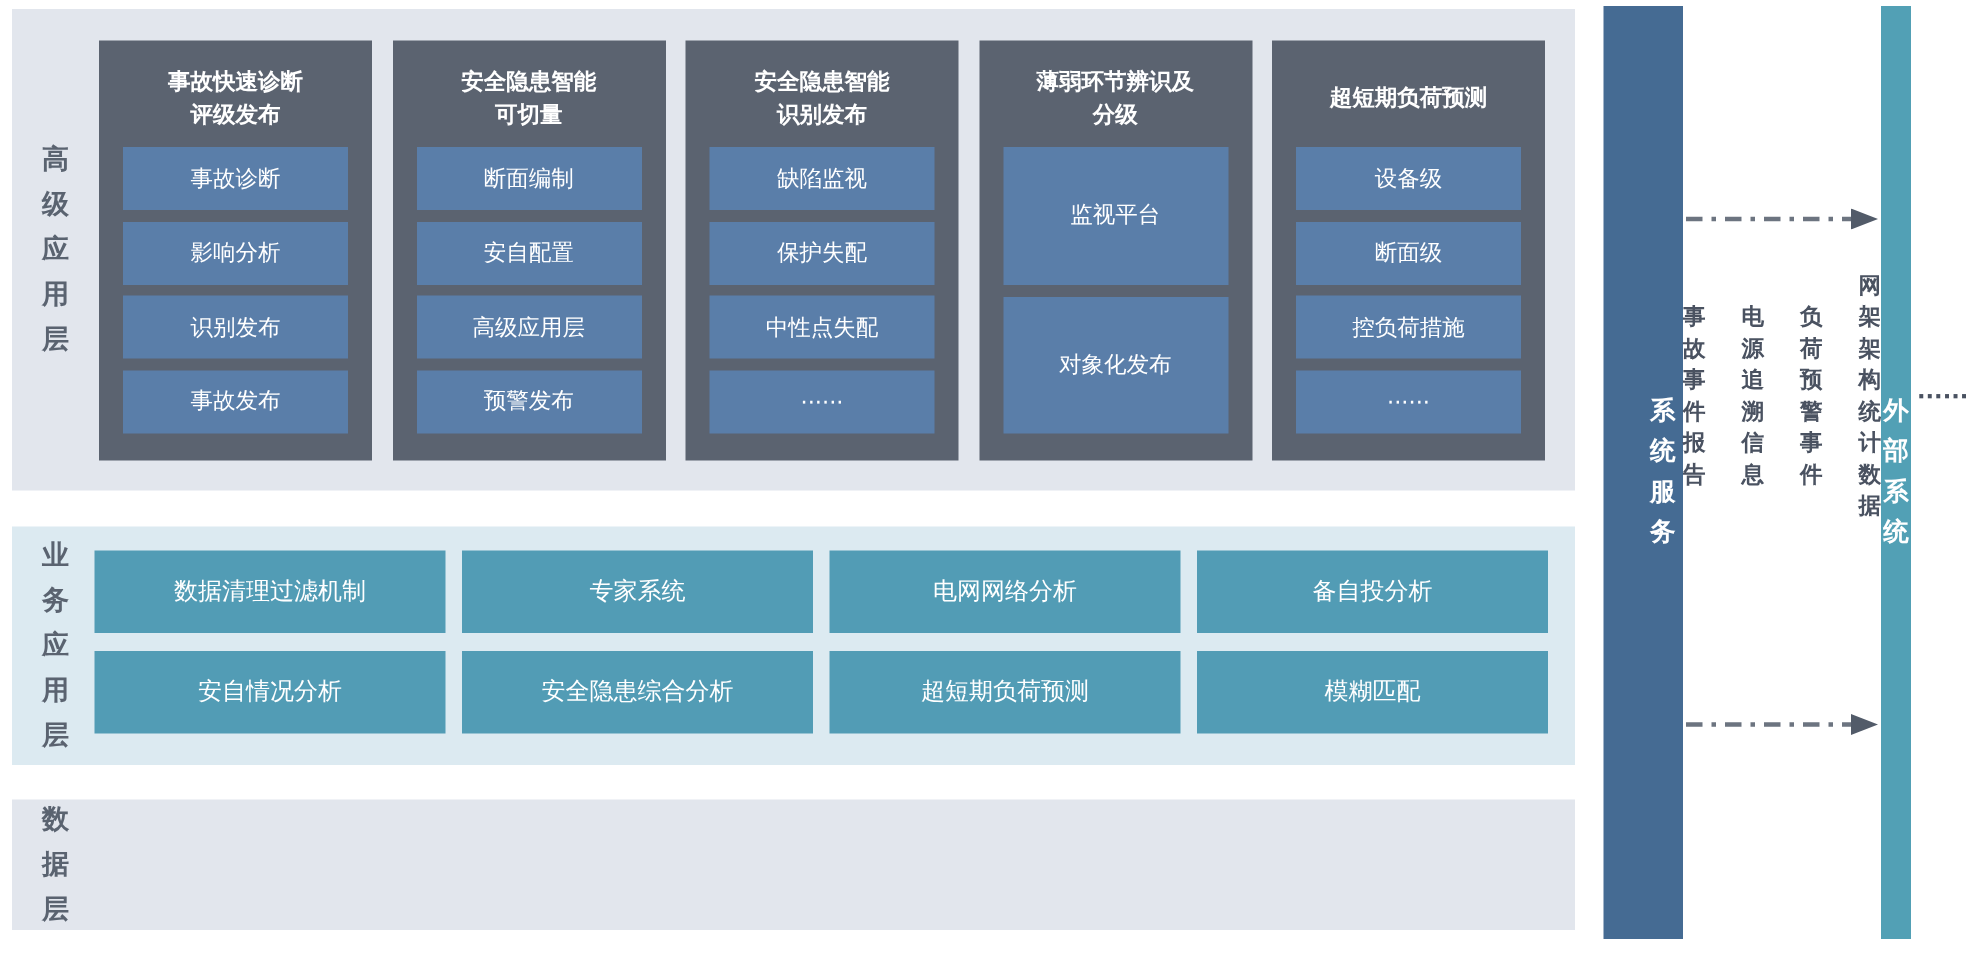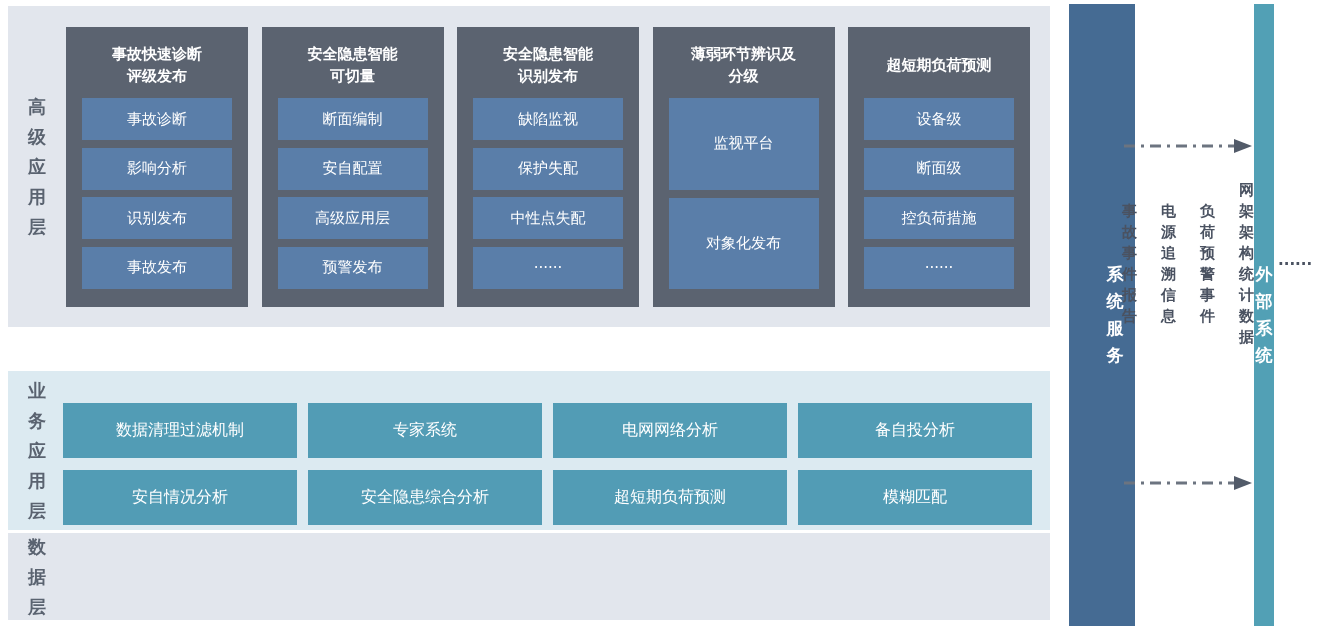--- a/index.html
+++ b/index.html
@@ -3,21 +3,21 @@
 <meta charset="utf-8">
 <style>
   html,body{margin:0;padding:0;background:#ffffff;}
   *{box-sizing:border-box;}
   body{font-family:"DejaVu Sans","Liberation Sans",sans-serif;}
   .canvas{position:relative;width:1322px;height:638px;background:#ffffff;overflow:hidden;}
 
   
   .section{position:absolute;left:8px;width:1042px;}
   .section-advanced{top:6px;height:321px;background:var(--section_bg);}
-  .section-business{top:371px;height:159px;background:var(--section_bg_blue);}
+  .section-business{top:351px;height:159px;background:var(--section_bg_blue);}
   .section-data{top:533px;height:87px;background:var(--section_bg);}
 
   .layer-label{position:absolute;left:16px;top:0;bottom:0;width:26px;
     display:flex;align-items:center;justify-content:center;}
   .layer-label span{display:block;width:22px;text-align:center;
     word-break:break-all;line-height:30px;font-size:18px;font-weight:bold;
     color:var(--label_text);white-space:normal;}
 
   
   .adv-columns{position:absolute;left:58px;top:21px;width:964px;height:280px;
@@ -30,32 +30,32 @@
   .col-items{flex:1;display:flex;flex-direction:column;gap:7px;
     padding:5px 16px 18px 16px;justify-content:space-between;}
   .col-item{height:42px;flex:none;background:var(--inner_box);
     display:flex;align-items:center;justify-content:center;
     color:#ffffff;font-size:15px;white-space:nowrap;}
   .col.tall .col-items{gap:8px;}
   .col.tall .col-item{flex:1;height:auto;}
 
   
   .grid{position:absolute;left:55px;width:969px;display:grid;
-    grid-template-columns:repeat(4,1fr);margin-top:16px;}
+    grid-template-columns:repeat(4,1fr);}
   .biz-grid{top:16px;grid-auto-rows:55px;gap:12px 11px;}
   .data-grid{top:19px;grid-auto-rows:56px;gap:0 11px;}
   .grid-item{display:flex;align-items:center;justify-content:center;
     color:#ffffff;font-size:16px;white-space:nowrap;}
   .biz-grid .grid-item{background:var(--teal_box);}
   .data-grid .grid-item{background:var(--data_box);}
 
   
   .vbar{position:absolute;top:4px;height:622px;display:flex;
     align-items:center;justify-content:center;}
-  .vbar-service{left:1069px;width:66px;background:var(--service_bar);padding-left:26px;}
+  .vbar-service{left:1069px;width:53px;background:var(--service_bar);padding-left:26px;}
   .vbar-external{left:1254px;width:20px;background:var(--external_bar);justify-content:center;}
   .vbar span{display:block;width:20px;text-align:center;word-break:break-all;
     line-height:27px;font-size:17px;font-weight:bold;color:#ffffff;}
 
   .exchange-list{position:absolute;left:1122px;top:180px;width:132px;
     display:flex;flex-direction:row;gap:24px;align-items:center;}
   .exchange-item{text-align:center;font-size:15px;font-weight:bold;
     color:var(--exchange_text);line-height:1.4;white-space:pre-line;}
 
   .arrow{position:absolute;left:1122px;width:132px;height:14px;}

